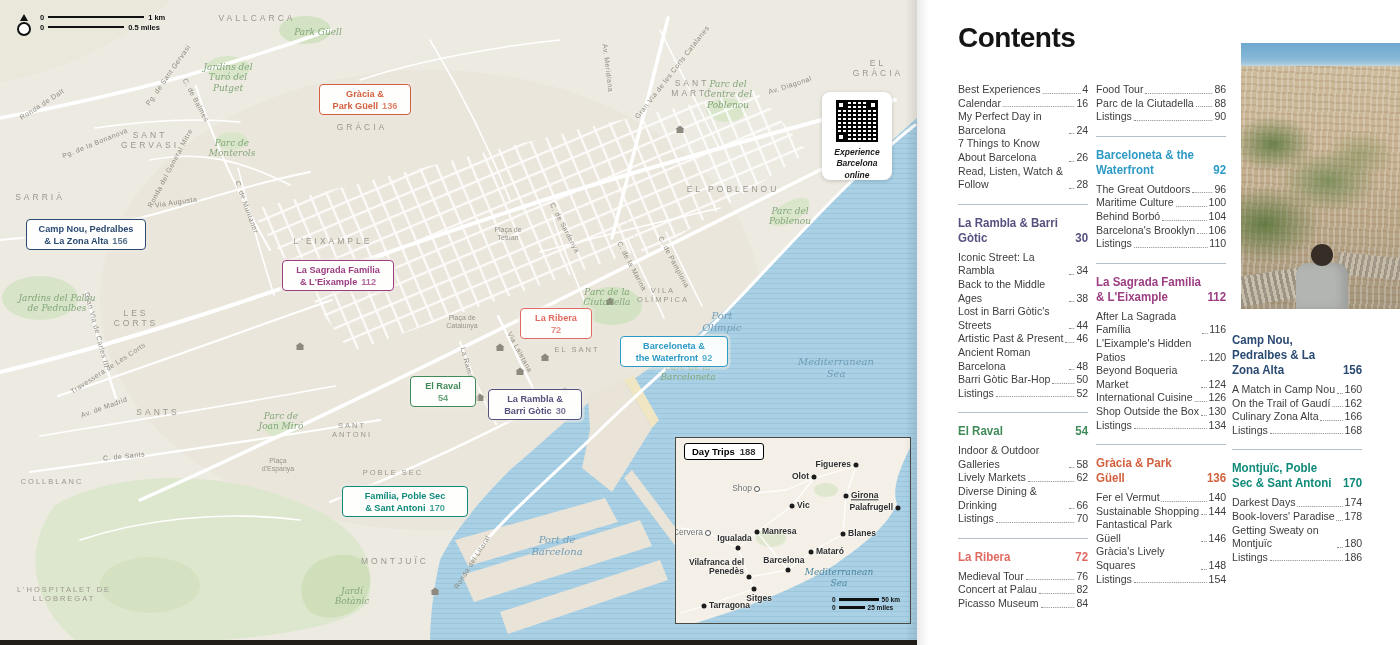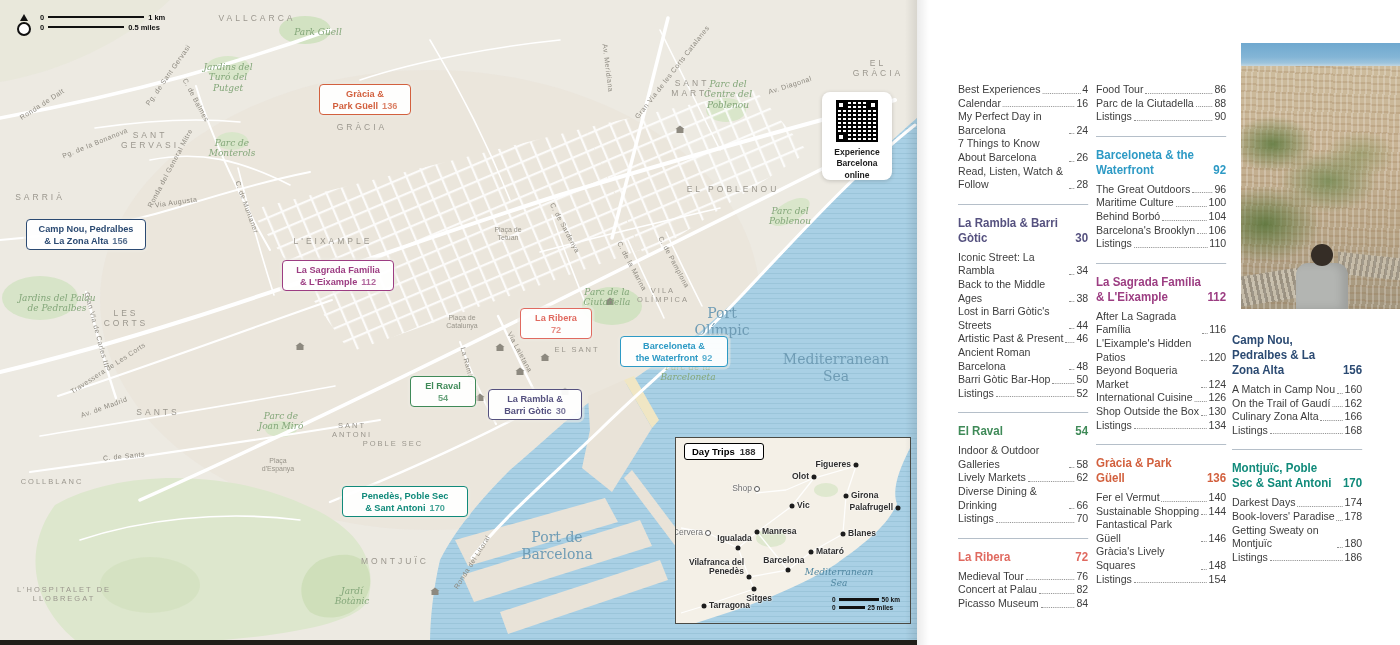--- a/index.html
+++ b/index.html
@@ -6,21 +6,21 @@
   .stage{position:relative;width:1400px;height:645px;overflow:hidden;background:#ffffff;
          font-family:"Liberation Sans",sans-serif;}
   
   .map{position:absolute;left:0;top:0;width:917px;height:645px;overflow:hidden;background:#edeae2;}
   .map svg{position:absolute;left:0;top:0;}
   #map-labels{position:absolute;left:0;top:0;width:100%;height:100%;}
   #map-labels span{position:absolute;transform:translate(-50%,-50%);white-space:pre-line;text-align:center;}
   .district{font-size:8.5px;letter-spacing:3px;color:#9b978e;font-weight:400;}
   .district.small{font-size:7.5px;letter-spacing:2px;}
   .park{font-family:"DejaVu Serif",serif;font-style:italic;font-size:9px;color:#84a77a;line-height:1.15;}
-  .water{font-family:"DejaVu Serif",serif;font-size:14px;color:#6f9cb5;line-height:1.2;}
+  .water{font-family:"DejaVu Serif",serif;font-style:italic;font-size:10px;color:#6f9cb5;line-height:1.2;}
   .street{font-size:7px;color:#8e8a80;letter-spacing:.5px;white-space:nowrap!important;}
   .plaza{font-size:7px;color:#98948a;line-height:1.15;}
   .region{position:absolute;background:rgba(255,255,255,.94);border:1.4px solid;border-radius:4px;
           padding:3px 4px 2px;text-align:center;font-weight:bold;font-size:9.2px;line-height:1.32;
           box-shadow:0 0 0 2.5px rgba(237,234,226,.55);}
   .region .num{margin-left:4px;opacity:.78;}
   .region .num-line{opacity:.78;}
   
   .scalebar{position:absolute;left:14px;top:12px;width:190px;font-size:7.5px;font-weight:bold;color:#111;}
   .sb-row{display:flex;align-items:center;height:10px;}
@@ -32,21 +32,21 @@
   .compass .ring{width:10px;height:10px;border:2px solid #111;border-radius:50%;margin:1px auto 0;background:#fff;}
   .sb-rows{margin-left:26px;}
   
   .qr-card{position:absolute;left:822px;top:92px;width:70px;height:88px;background:#fff;border-radius:8px;
            box-shadow:0 1px 4px rgba(0,0,0,.18);text-align:center;padding-top:8px;box-sizing:border-box;}
   .qr{width:42px;height:42px;margin:0 auto;position:relative;
       background:repeating-linear-gradient(0deg,#000 0 2px,transparent 2px 4px),
                  repeating-linear-gradient(90deg,#000 0 2px,#fff 2px 5px);}
   .qr i{position:absolute;width:10px;height:10px;background:#fff;border:3px solid #000;box-sizing:border-box;}
   .qr i.a{left:0;top:0}.qr i.b{right:0;top:0}.qr i.c{left:0;bottom:0}
-  .qr-text{font-size:8.5px;font-weight:bold;color:#1c1c1c;line-height:1.35;margin-top:5px;}
+  .qr-text{font-size:8.5px;font-weight:bold;color:#1c1c1c;line-height:1.35;margin-top:5px;font-style:italic;}
   
   .inset{position:absolute;left:675px;top:437px;width:234px;height:185px;background:#f4f0e7;
          border:1px solid #4a4a44;overflow:hidden;}
   .inset svg{position:absolute;left:0;top:0;}
   .inset-box{position:absolute;left:8px;top:5px;background:#fff;border:1.4px solid;border-radius:3px;
              padding:2px 7px;font-weight:bold;font-size:9.5px;}
   .inset-box .num{margin-left:5px;opacity:.8;}
   .city-dot{position:absolute;width:5px;height:5px;border-radius:50%;background:#1c1c1c;transform:translate(-50%,-50%);}
   .city-dot.open{background:#fff;border:1.2px solid #555;width:4px;height:4px;}
   .city-lbl{position:absolute;font-size:8.5px;font-weight:bold;color:#2e2e2e;white-space:pre-line;line-height:1.1;
@@ -189,29 +189,29 @@
       </g>
     </svg>
 
     <div id="map-labels">
         <span class="district" style="left: 257px; top: 18px;">VALLCARCA</span>
         <span class="district" style="left: 150px; top: 140px;">SANT
 GERVASI</span>
         <span class="district" style="left: 40px; top: 197px;">SARRIÀ</span>
         <span class="district" style="left: 362px; top: 127px;">GRÀCIA</span>
         <span class="district" style="left: 333px; top: 241px;">L'EIXAMPLE</span>
-        <span class="district" style="left: 126px; top: 318px;">LES
+        <span class="district" style="left: 136px; top: 318px;">LES
 CORTS</span>
         <span class="district" style="left: 158px; top: 412px;">SANTS</span>
         <span class="district small" style="left: 52px; top: 481px;">COLLBLANC</span>
         <span class="district small" style="left: 64px; top: 594px;">L'HOSPITALET DE
 LLOBREGAT</span>
         <span class="district small" style="left: 352px; top: 430px;">SANT
 ANTONI</span>
-        <span class="district small" style="left: 393px; top: 443px; text-align: center;">POBLE SEC</span>
+        <span class="district small" style="left: 393px; top: 472px; text-align: center;">POBLE SEC</span>
         <span class="district" style="left: 395px; top: 561px;">MONTJUÏC</span>
         <span class="district small" style="left: 577px; top: 349px;">EL SANT</span>
         <span class="district small" style="left: 663px; top: 295px;">VILA
 OLÍMPICA</span>
         <span class="district" style="left: 733px; top: 189px;">EL POBLENOU</span>
         <span class="district" style="left: 692px; top: 88px;">SANT
 MARTÍ</span>
         <span class="district" style="left: 878px; top: 68px;">EL
 GRÀCIA</span>
         <span class="park" style="left: 318px; top: 32px;">Park Güell</span>
@@ -291,21 +291,21 @@
         </div>
         <div class="region" style="left: 410px; top: 376px; width: 56px; border-color: rgb(63, 138, 88); color: rgb(63, 138, 88);">
           <div><span>El Raval</span></div>
           <div class="num-line">54</div>
         </div>
         <div class="region" style="left: 488px; top: 389px; width: 84px; border-color: rgb(85, 81, 127); color: rgb(85, 81, 127);">
           <div><span>La Rambla &amp;</span></div>
           <div><span>Barri Gòtic</span><span class="num">30</span></div>
         </div>
         <div class="region" style="left: 342px; top: 486px; width: 116px; border-color: rgb(16, 138, 122); color: rgb(16, 138, 122);">
-          <div><span>Penedès, Poble Sec</span></div>
+          <div><span>Família, Poble Sec</span></div>
           <div><span>&amp; Sant Antoni</span><span class="num">170</span></div>
         </div>
       </div>
 
     <div class="compass">
       <div class="tri"></div>
         <div class="ring"></div>
     </div>
     <div class="scalebar">
       <div class="sb-rows">
@@ -354,21 +354,21 @@
         </g>
       </svg>
       <div id="inset-cities">
           <div class="city-dot" style="left: 180px; top: 27px;"></div>
           <div class="city-lbl" style="left: 175px; top: 27px; transform: translate(-100%, -50%);">Figueres</div>
           <div class="city-dot" style="left: 138px; top: 39px;"></div>
           <div class="city-lbl" style="left: 133px; top: 39px; transform: translate(-100%, -50%);">Olot</div>
           <div class="city-dot open" style="left: 81px; top: 51px;"></div>
           <div class="city-lbl muted" style="left: 76px; top: 51px; transform: translate(-100%, -50%);">Shop</div>
           <div class="city-dot" style="left: 170px; top: 58px;"></div>
-          <div class="city-lbl" style="left: 175px; top: 58px; transform: translate(0%, -50%);">Girona</div>
+          <div class="city-lbl" style="left: 175px; top: 58px; transform: translate(0%, -50%); text-decoration: underline;">Girona</div>
           <div class="city-dot" style="left: 222px; top: 70px;"></div>
           <div class="city-lbl" style="left: 217px; top: 70px; transform: translate(-100%, -50%);">Palafrugell</div>
           <div class="city-dot" style="left: 116px; top: 68px;"></div>
           <div class="city-lbl" style="left: 121px; top: 68px; transform: translate(0%, -50%);">Vic</div>
           <div class="city-dot open" style="left: 32px; top: 95px;"></div>
           <div class="city-lbl muted" style="left: 27px; top: 95px; transform: translate(-100%, -50%);">Cervera</div>
           <div class="city-dot" style="left: 81px; top: 94px;"></div>
           <div class="city-lbl" style="left: 86px; top: 94px; transform: translate(0%, -50%);">Manresa</div>
           <div class="city-dot" style="left: 62px; top: 110px;"></div>
           <div class="city-lbl" style="left: 62px; top: 105px; transform: translate(-60%, -100%);">Igualada</div>
@@ -404,20 +404,21 @@
         </div>
       </div>
     </div>
 
     <div class="map-shadow"></div>
     <div class="map-edge"></div>
   </div>
 
   <div class="panel">
     <div class="gutter"></div>
+    <h1>Contents</h1>
     <div class="col c1" id="col1">
         <div class="toc-entry">
           <span class="lbl">Best Experiences</span>
           <span class="leader"></span>
           <span class="pg">4</span>
         </div>
         <div class="toc-entry">
           <span class="lbl">Calendar</span>
           <span class="leader"></span>
           <span class="pg">16</span>

